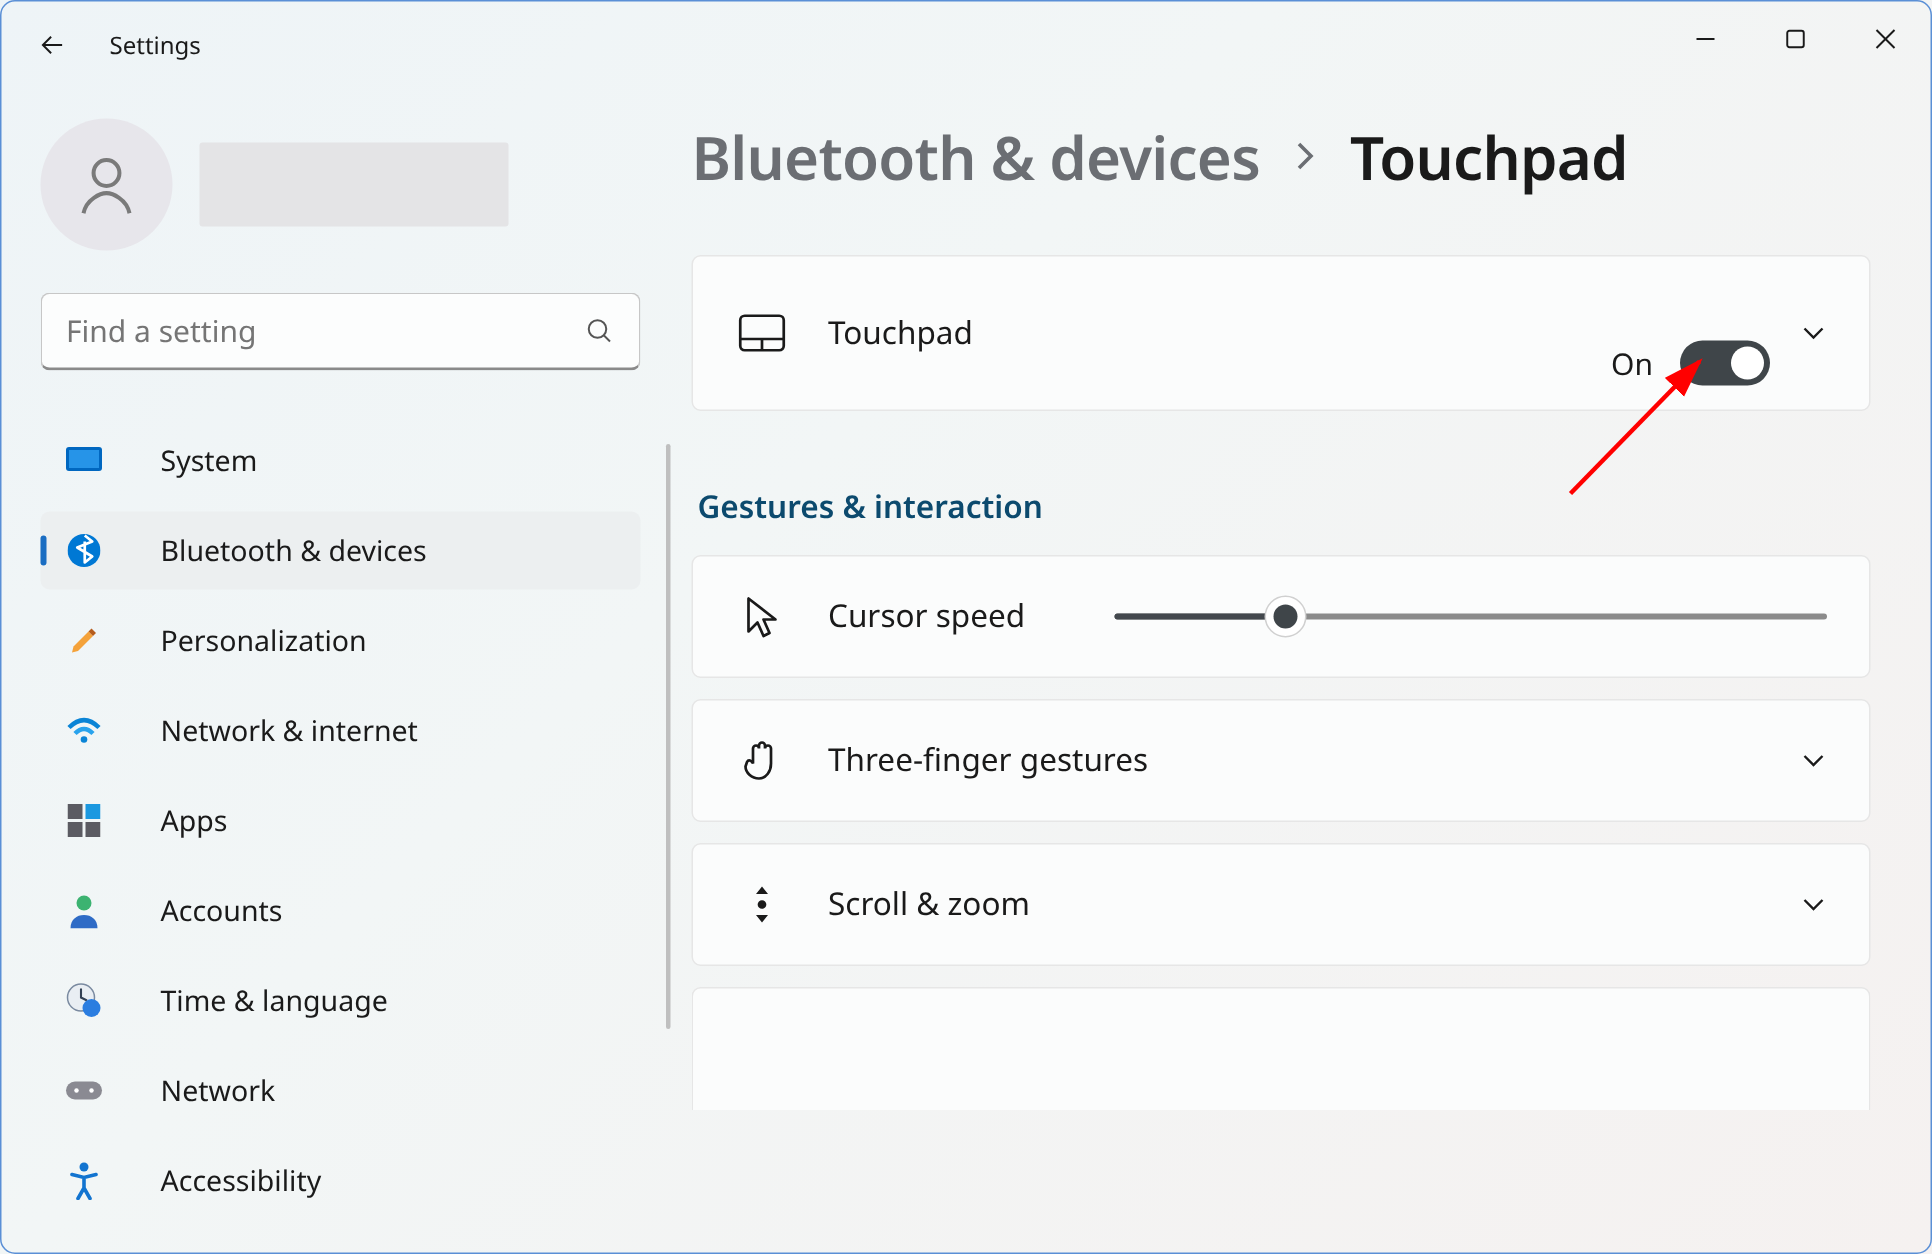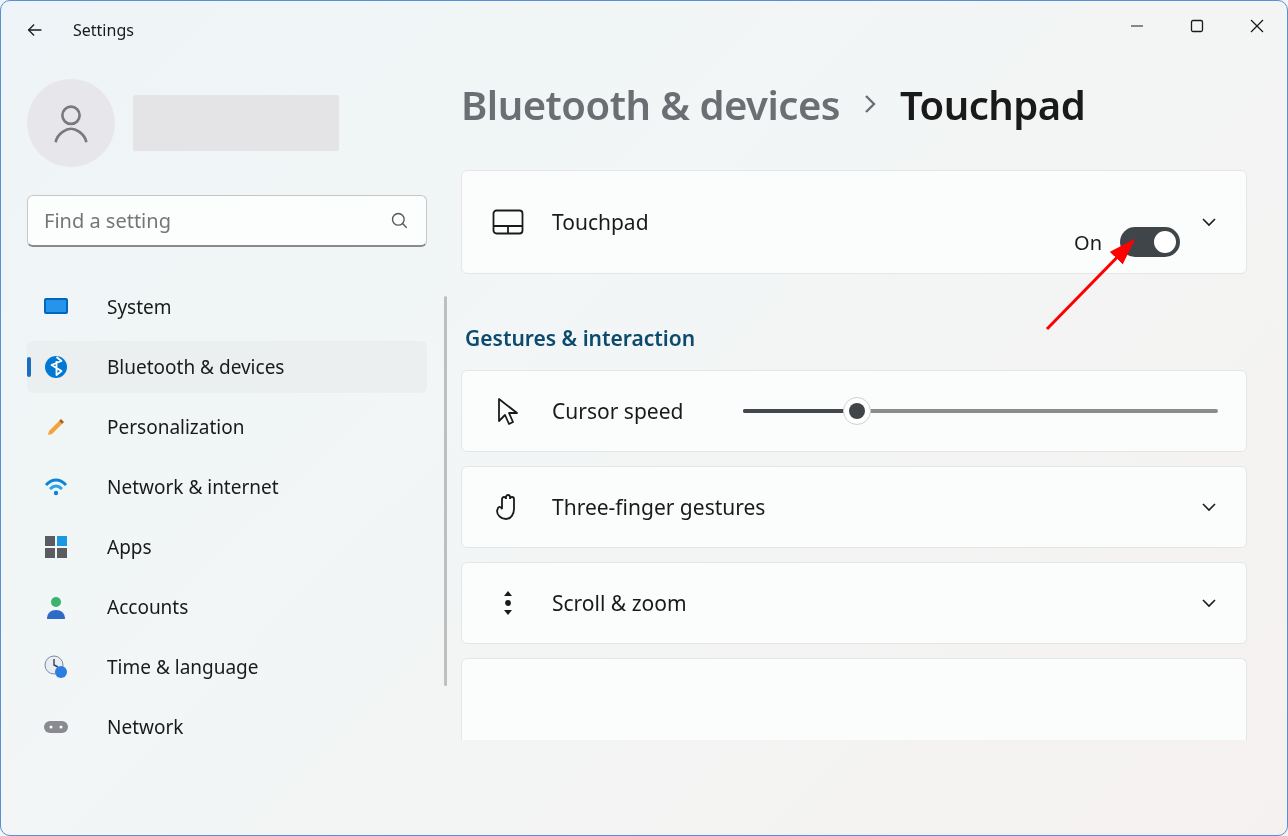--- a/index.html
+++ b/index.html
@@ -264,20 +264,29 @@
       <li>
         <span class="ico">
               <svg width="26" height="18" viewBox="0 0 26 18">
                 <rect x="1" y="3" width="24" height="12" rx="6" fill="#8a8a92"></rect>
                 <circle cx="8" cy="9" r="1.5" fill="#fff"></circle>
                 <circle cx="18" cy="9" r="1.5" fill="#fff"></circle>
               </svg>
             </span>
         <span>Network</span>
       </li>
+      <li>
+        <span class="ico">
+              <svg width="22" height="26" viewBox="0 0 22 26">
+                <circle cx="11" cy="4" r="3" fill="#1274d0"></circle>
+                <path d="M3 9l8 2 8-2M11 11v7l-4 7M11 18l4 7" stroke="#1274d0" stroke-width="2.4" fill="none" stroke-linecap="round"></path>
+              </svg>
+            </span>
+        <span>Accessibility</span>
+      </li>
     </ul>
     </div>
   </aside>
 
   <main class="main">
     <div class="breadcrumb">
       <span class="bc-parent">Bluetooth &amp; devices</span>
       <span class="bc-sep">
         <svg width="16" height="24" viewBox="0 0 16 24" fill="none" stroke="#6b6e73" stroke-width="2.4">
             <path d="M4 4l8 8-8 8"></path>

